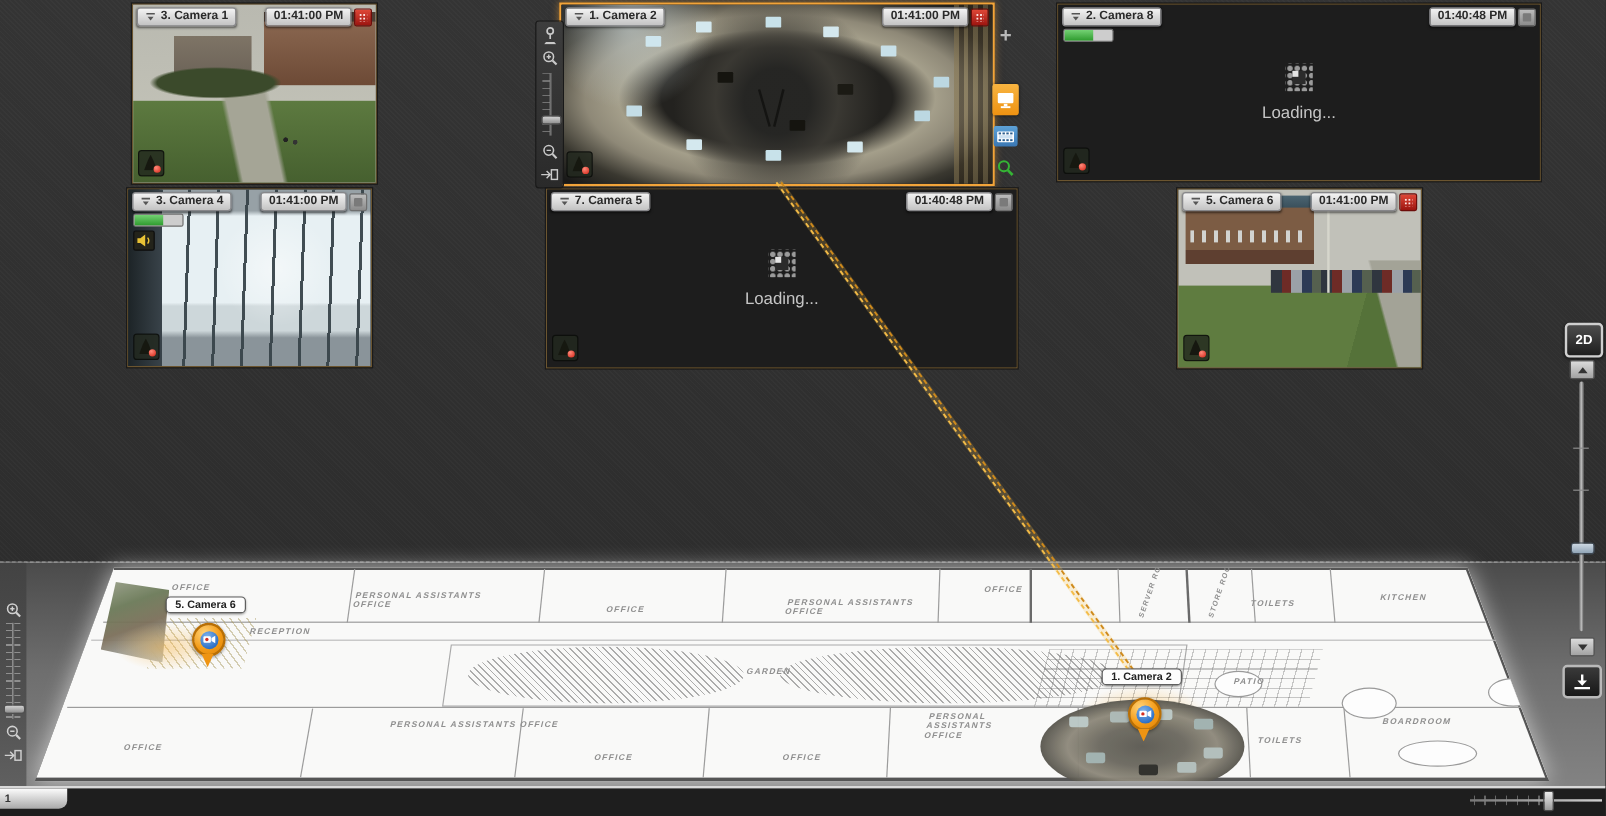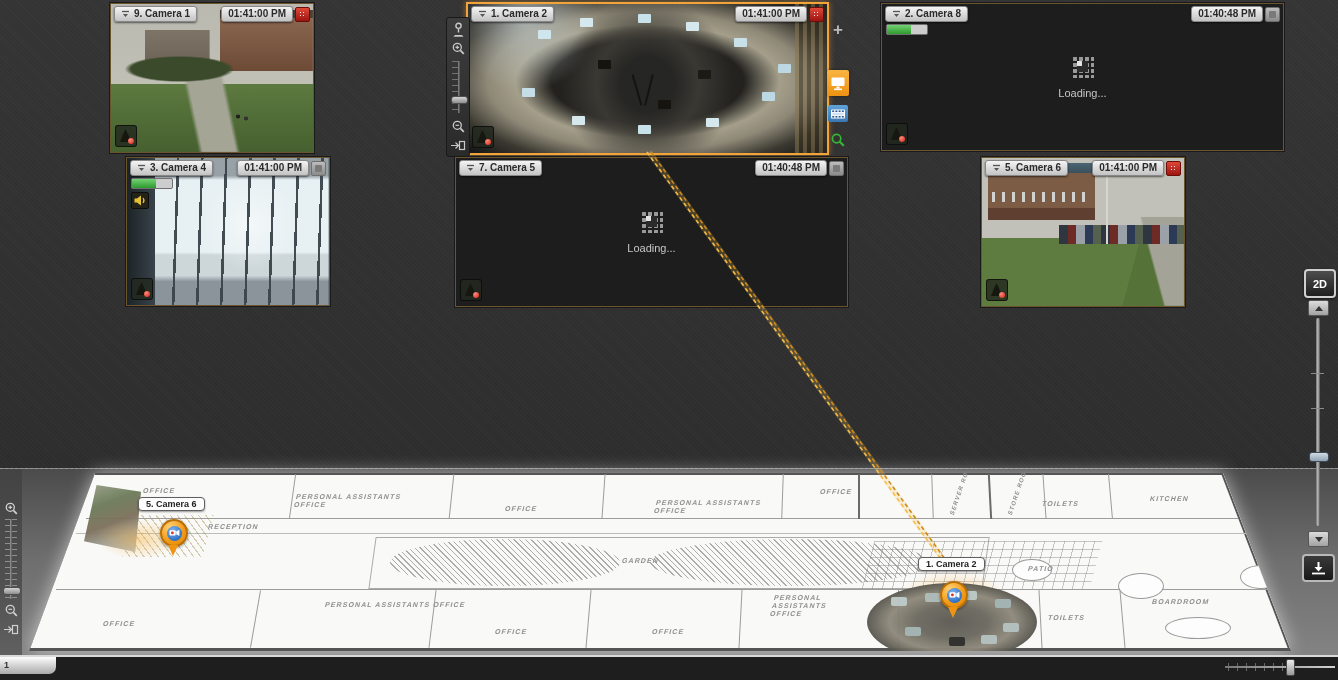--- a/index.html
+++ b/index.html
@@ -24,21 +24,21 @@
         background-image:radial-gradient(circle,#ffe9e9 .8px,transparent 1px);background-size:3px 3px;}
   .badge.idle{background:linear-gradient(#bdbdbd,#8b8b8b);border:1px solid #6f6f6f;}
   .badge.idle::after{content:"";position:absolute;left:3px;top:3px;width:7px;height:7px;background:#7a7a7a;border-radius:1px;}
   .dd{flex:0 0 auto;}
 
   .loading-feed{background:#1d1d1d;display:flex;flex-direction:column;align-items:center;justify-content:center;gap:9px;}
   .grid-icon{width:23px;height:23px;position:relative;
         background-image:radial-gradient(#9a9a9a 2.1px,transparent 2.4px);background-size:6px 6px;background-position:1px 1px;}
   .grid-icon::after{content:"";position:absolute;left:6px;top:6px;width:11px;height:11px;background:#2b2b2b;}
   .grid-icon::before{content:"";position:absolute;left:6px;top:6px;width:5px;height:5px;background:#e4e4e4;z-index:1;}
-  .loading-text{color:#c6c6c6;font-size:11px;}
+  .loading-text{color:#c6c6c6;font-size:14px;}
 
   .progress{position:absolute;left:4px;top:20px;width:40px;height:9px;border:1px solid #6f6f6f;border-radius:2px;background:#cdcdcd;overflow:hidden;z-index:6;}
   .progress i{display:block;width:60%;height:100%;background:linear-gradient(#74d274,#2d9a2d);}
   .speaker-btn{position:absolute;left:4px;top:34px;width:16px;height:15px;background:#23231a;border:1px solid #0d0d0d;border-radius:2px;z-index:6;
         display:flex;align-items:center;justify-content:center;}
   .motion-btn{position:absolute;left:4px;bottom:5px;width:20px;height:20px;border-radius:3px;
         background:rgba(34,40,30,.82);border:1px solid rgba(0,0,0,.6);z-index:6;}
   .motion-btn::before{content:"";position:absolute;left:4px;top:3px;width:11px;height:13px;background:#161810;
         clip-path:polygon(50% 0,72% 38%,100% 100%,0 100%,28% 38%);}
   .motion-btn::after{content:"";position:absolute;right:2px;bottom:2px;width:6px;height:6px;border-radius:50%;
@@ -184,21 +184,21 @@
 <body>
 
 <div class="tile" style="left:110px;top:3px;width:202px;height:148px">
   <div class="feed cam1"></div>
   <div class="hdr">
     <div class="chip">
       <svg class="dd" width="9" height="8">
           <path d="M1 1.5h7" stroke="#555" stroke-width="1.3"></path>
           <path d="M2 4l2.5 3L7 4z" fill="#555"></path>
         </svg>
-      <span>9. Camera 1</span>
+      <span>3. Camera 1</span>
     </div>
     <div class="hdr-right">
       <div class="chip">
           <span>01:41:00 PM</span>
         </div>
       <div class="badge rec"></div>
     </div>
   </div>
   <div class="motion-btn"></div>
 </div>
@@ -244,21 +244,21 @@
         </div>
       <div class="badge idle"></div>
     </div>
   </div>
   <div class="progress">
       <i></i>
     </div>
   <div class="motion-btn"></div>
 </div>
 
-<div class="tile" style="left:126px;top:157px;width:202px;height:147px">
+<div class="tile" style="left:106px;top:157px;width:202px;height:147px">
   <div class="feed cam4"></div>
   <div class="hdr">
     <div class="chip">
       <svg class="dd" width="9" height="8">
           <path d="M1 1.5h7" stroke="#555" stroke-width="1.3"></path>
           <path d="M2 4l2.5 3L7 4z" fill="#555"></path>
         </svg>
       <span>3. Camera 4</span>
     </div>
     <div class="hdr-right">

